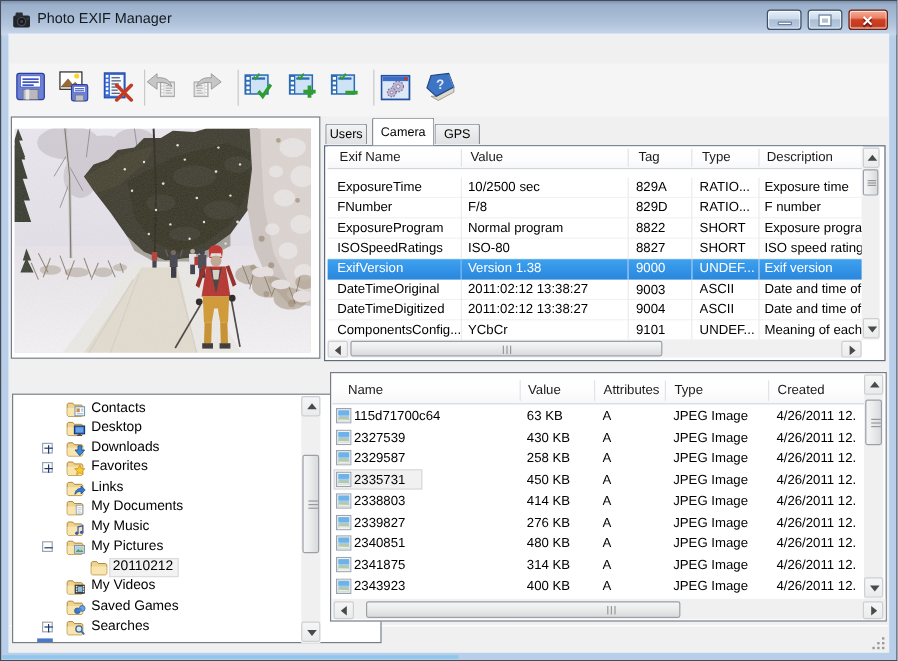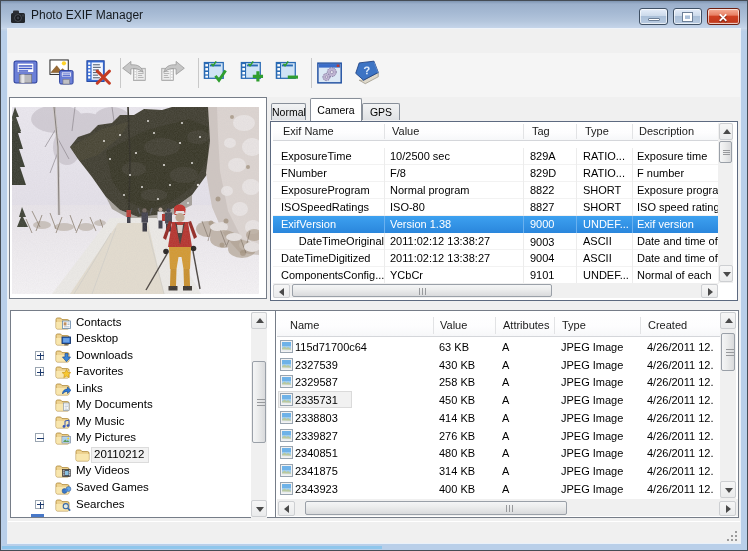--- a/index.html
+++ b/index.html
@@ -22,21 +22,21 @@
 #client{position:absolute;left:8px;top:29px;width:732px;height:514px;background:#f0f0f0;box-shadow:0 0 0 1px rgba(255,255,255,.7)}
 #menubar{position:absolute;left:0;top:0;width:732px;height:24px;background:#f5f5f5}
 .mi{position:absolute;top:5px;font-size:12px}
 #toolbar{position:absolute;left:0;top:24px;width:732px;height:44px;background:#f5f5f5}
 .tsep{position:absolute;top:5px;width:1px;height:30px;background:#c9c9c9}
 .tico{position:absolute;top:5px;width:26px;height:26px}
 
 .panel{position:absolute;background:#fff;border:1px solid #767d88}
 #photo-panel{left:9px;top:97px;width:258px;height:202px}
 #exif-panel{left:270px;top:121px;width:468px;height:180px;border-color:#5d6a80}
-#tree-panel{left:10px;top:310px;width:308px;height:208px}
+#tree-panel{left:10px;top:328px;width:308px;height:208px}
 #file-panel{left:275px;top:310px;width:464px;height:208px}
 
 .tab{position:absolute;border:1px solid #888f99;border-bottom:none;background:linear-gradient(180deg,#f2f3f4,#dfe1e4);font-size:10.5px;text-align:center;border-radius:2px 2px 0 0}
 #tab-image{left:271px;top:103px;width:35px;height:17px;padding-top:2px}
 #tab-camera{left:310px;top:98px;width:52px;height:23px;padding-top:5px;background:#fff;z-index:5}
 #tab-gps{left:362px;top:103px;width:38px;height:17px;padding-top:2px}
 
 .th{position:absolute;top:0;height:19px;background:linear-gradient(180deg,#ffffff 0,#fdfdfe 60%,#f6f7f9 100%);border-bottom:1px solid #d4d6da;font-size:12px;color:#1a1a1a}
 .th span{position:absolute;top:3px;font-size:11px}
 .colsep{position:absolute;top:2px;width:1px;height:15px;background:#e2e3e5}
@@ -372,21 +372,21 @@
         <circle cx="130" cy="80" r="1"></circle>
         <circle cx="98" cy="52" r="1"></circle>
         <circle cx="92" cy="34" r="1"></circle>
         <circle cx="186" cy="78" r="1.2"></circle>
         <circle cx="176" cy="96" r="1"></circle>
       </g>
   <rect width="247" height="187" filter="url(#nz)"></rect>
     </svg>
 </div>
 
-<div class="tab" id="tab-image">Normal</div>
+<div class="tab" id="tab-image">Users</div>
 <div class="tab" id="tab-gps">GPS</div>
 <div class="tab" id="tab-camera">Camera</div>
 <div class="panel" id="exif-panel">
   <div class="th" style="left:2px;width:446px">
     <span style="left:10px">Exif Name</span>
       <span style="left:119px">Value</span>
       <span style="left:259px">Tag</span>
       <span style="left:312px">Type</span>
       <span style="left:366px">Description</span>
     <div class="colsep" style="left:111px"></div>
@@ -418,37 +418,37 @@
       <div class="cell" style="left:259px;top:79px;width:47px;">8827</div>
       <div class="cell" style="left:312px;top:79px;width:50px;">SHORT</div>
       <div class="cell" style="left:366px;top:79px;width:83px;">ISO speed rating</div>
       <div style="position:absolute;left:2px;top:93px;width:446px;height:1px;background:#f2f2f2"></div>
       <div class="selrow" style="left:2px;top:94px;width:446px;height:17px"></div>
       <div class="cell" style="left:10px;top:96px;width:103px;color:#fff">ExifVersion</div>
       <div class="cell" style="left:119px;top:96px;width:133px;color:#fff">Version 1.38</div>
       <div class="cell" style="left:259px;top:96px;width:47px;color:#fff">9000</div>
       <div class="cell" style="left:312px;top:96px;width:50px;color:#fff">UNDEF...</div>
       <div class="cell" style="left:366px;top:96px;width:83px;color:#fff">Exif version</div>
-      <div class="cell" style="left:10px;top:113px;width:103px;text-align:right;">DateTimeOriginal</div>
+      <div class="cell" style="left:10px;top:113px;width:103px;">DateTimeOriginal</div>
       <div class="cell" style="left:119px;top:113px;width:133px;">2011:02:12 13:38:27</div>
       <div class="cell" style="left:259px;top:114px;width:47px;">9003</div>
       <div class="cell" style="left:312px;top:113px;width:50px;">ASCII</div>
       <div class="cell" style="left:366px;top:113px;width:83px;">Date and time of</div>
       <div style="position:absolute;left:2px;top:127px;width:446px;height:1px;background:#f2f2f2"></div>
       <div class="cell" style="left:10px;top:130px;width:103px;">DateTimeDigitized</div>
       <div class="cell" style="left:119px;top:130px;width:133px;">2011:02:12 13:38:27</div>
       <div class="cell" style="left:259px;top:130px;width:47px;">9004</div>
       <div class="cell" style="left:312px;top:130px;width:50px;">ASCII</div>
       <div class="cell" style="left:366px;top:130px;width:83px;">Date and time of</div>
       <div style="position:absolute;left:2px;top:144px;width:446px;height:1px;background:#f2f2f2"></div>
       <div class="cell" style="left:10px;top:147px;width:103px;">ComponentsConfig...</div>
       <div class="cell" style="left:119px;top:147px;width:133px;">YCbCr</div>
       <div class="cell" style="left:259px;top:147px;width:47px;">9101</div>
       <div class="cell" style="left:312px;top:147px;width:50px;">UNDEF...</div>
-      <div class="cell" style="left:366px;top:147px;width:83px;">Normal of each</div>
+      <div class="cell" style="left:366px;top:147px;width:83px;">Meaning of each</div>
       <div style="position:absolute;left:2px;top:161px;width:446px;height:1px;background:#f2f2f2"></div>
       <div style="position:absolute;left:113px;top:26px;width:1px;height:136px;background:#ececec"></div>
       <div style="position:absolute;left:113px;top:94px;width:1px;height:17px;background:#6ab1ef"></div>
       <div style="position:absolute;left:252px;top:26px;width:1px;height:136px;background:#ececec"></div>
       <div style="position:absolute;left:252px;top:94px;width:1px;height:17px;background:#6ab1ef"></div>
       <div style="position:absolute;left:305px;top:26px;width:1px;height:136px;background:#ececec"></div>
       <div style="position:absolute;left:305px;top:94px;width:1px;height:17px;background:#6ab1ef"></div>
       <div style="position:absolute;left:361px;top:26px;width:1px;height:136px;background:#ececec"></div>
       <div style="position:absolute;left:361px;top:94px;width:1px;height:17px;background:#6ab1ef"></div>
     </div>

